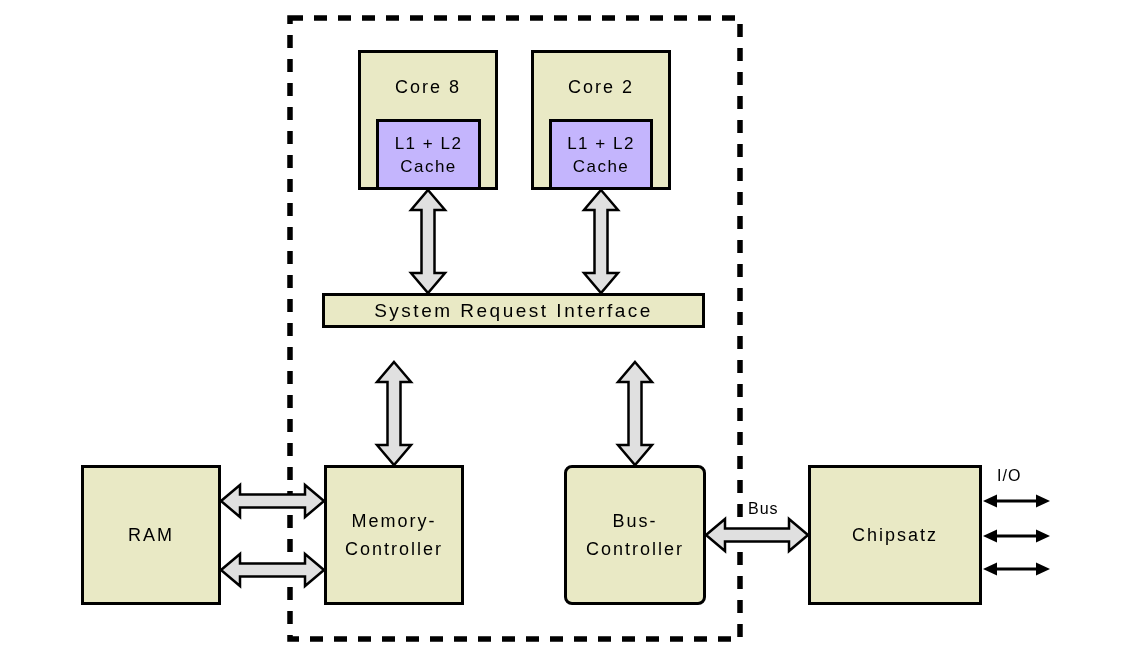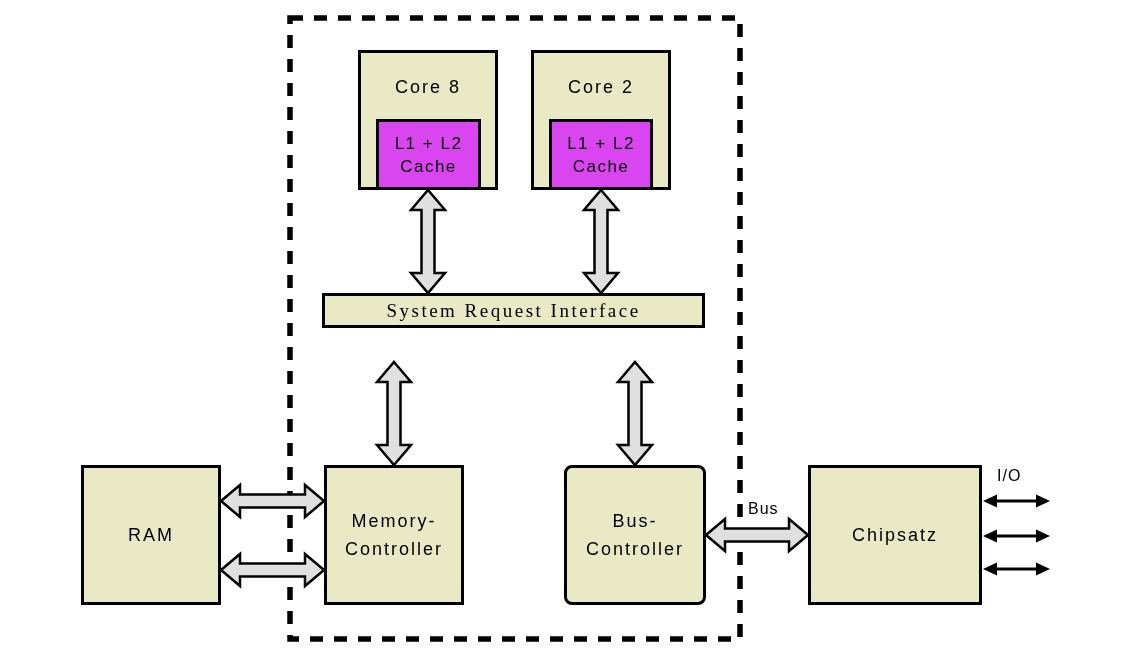--- a/index.html
+++ b/index.html
@@ -25,21 +25,21 @@
     display:flex;
     align-items:center;
     justify-content:center;
     text-align:center;
     font-size:18px;
     letter-spacing:2px;
     z-index:1;
   }
   .core{align-items:flex-start;padding-top:24px;}
   .cache{
-    background:#d946ef;
+    background:#c4b5fd;
     flex-direction:column;
     font-size:17px;
     letter-spacing:1.5px;
     line-height:23px;
     z-index:2;
   }
   .bar{font-size:19px;letter-spacing:2.5px;}
   .two-line{flex-direction:column;line-height:28px;}
   .float-label{
     position:absolute;
@@ -71,21 +71,21 @@
   </div>
 
   <div class="box core" style="left:531px;top:50px;width:140px;height:140px;">
     <span>Core 2</span>
   </div>
   <div class="box cache" style="left:549px;top:119px;width:104px;height:71px;">
     <span>L1 + L2</span>
     <span>Cache</span>
   </div>
 
-  <div class="box bar" style="left:322px;top:293px;width:383px;height:35px;font-family:Liberation Serif, serif;">
+  <div class="box bar" style="left:322px;top:293px;width:383px;height:35px;">
     <span>System Request Interface</span>
   </div>
 
   <div class="box" style="left:81px;top:465px;width:140px;height:140px;">
     <span>RAM</span>
   </div>
 
   <div class="box two-line" style="left:324px;top:465px;width:140px;height:140px;">
     <span>Memory-</span>
     <span>Controller</span>

